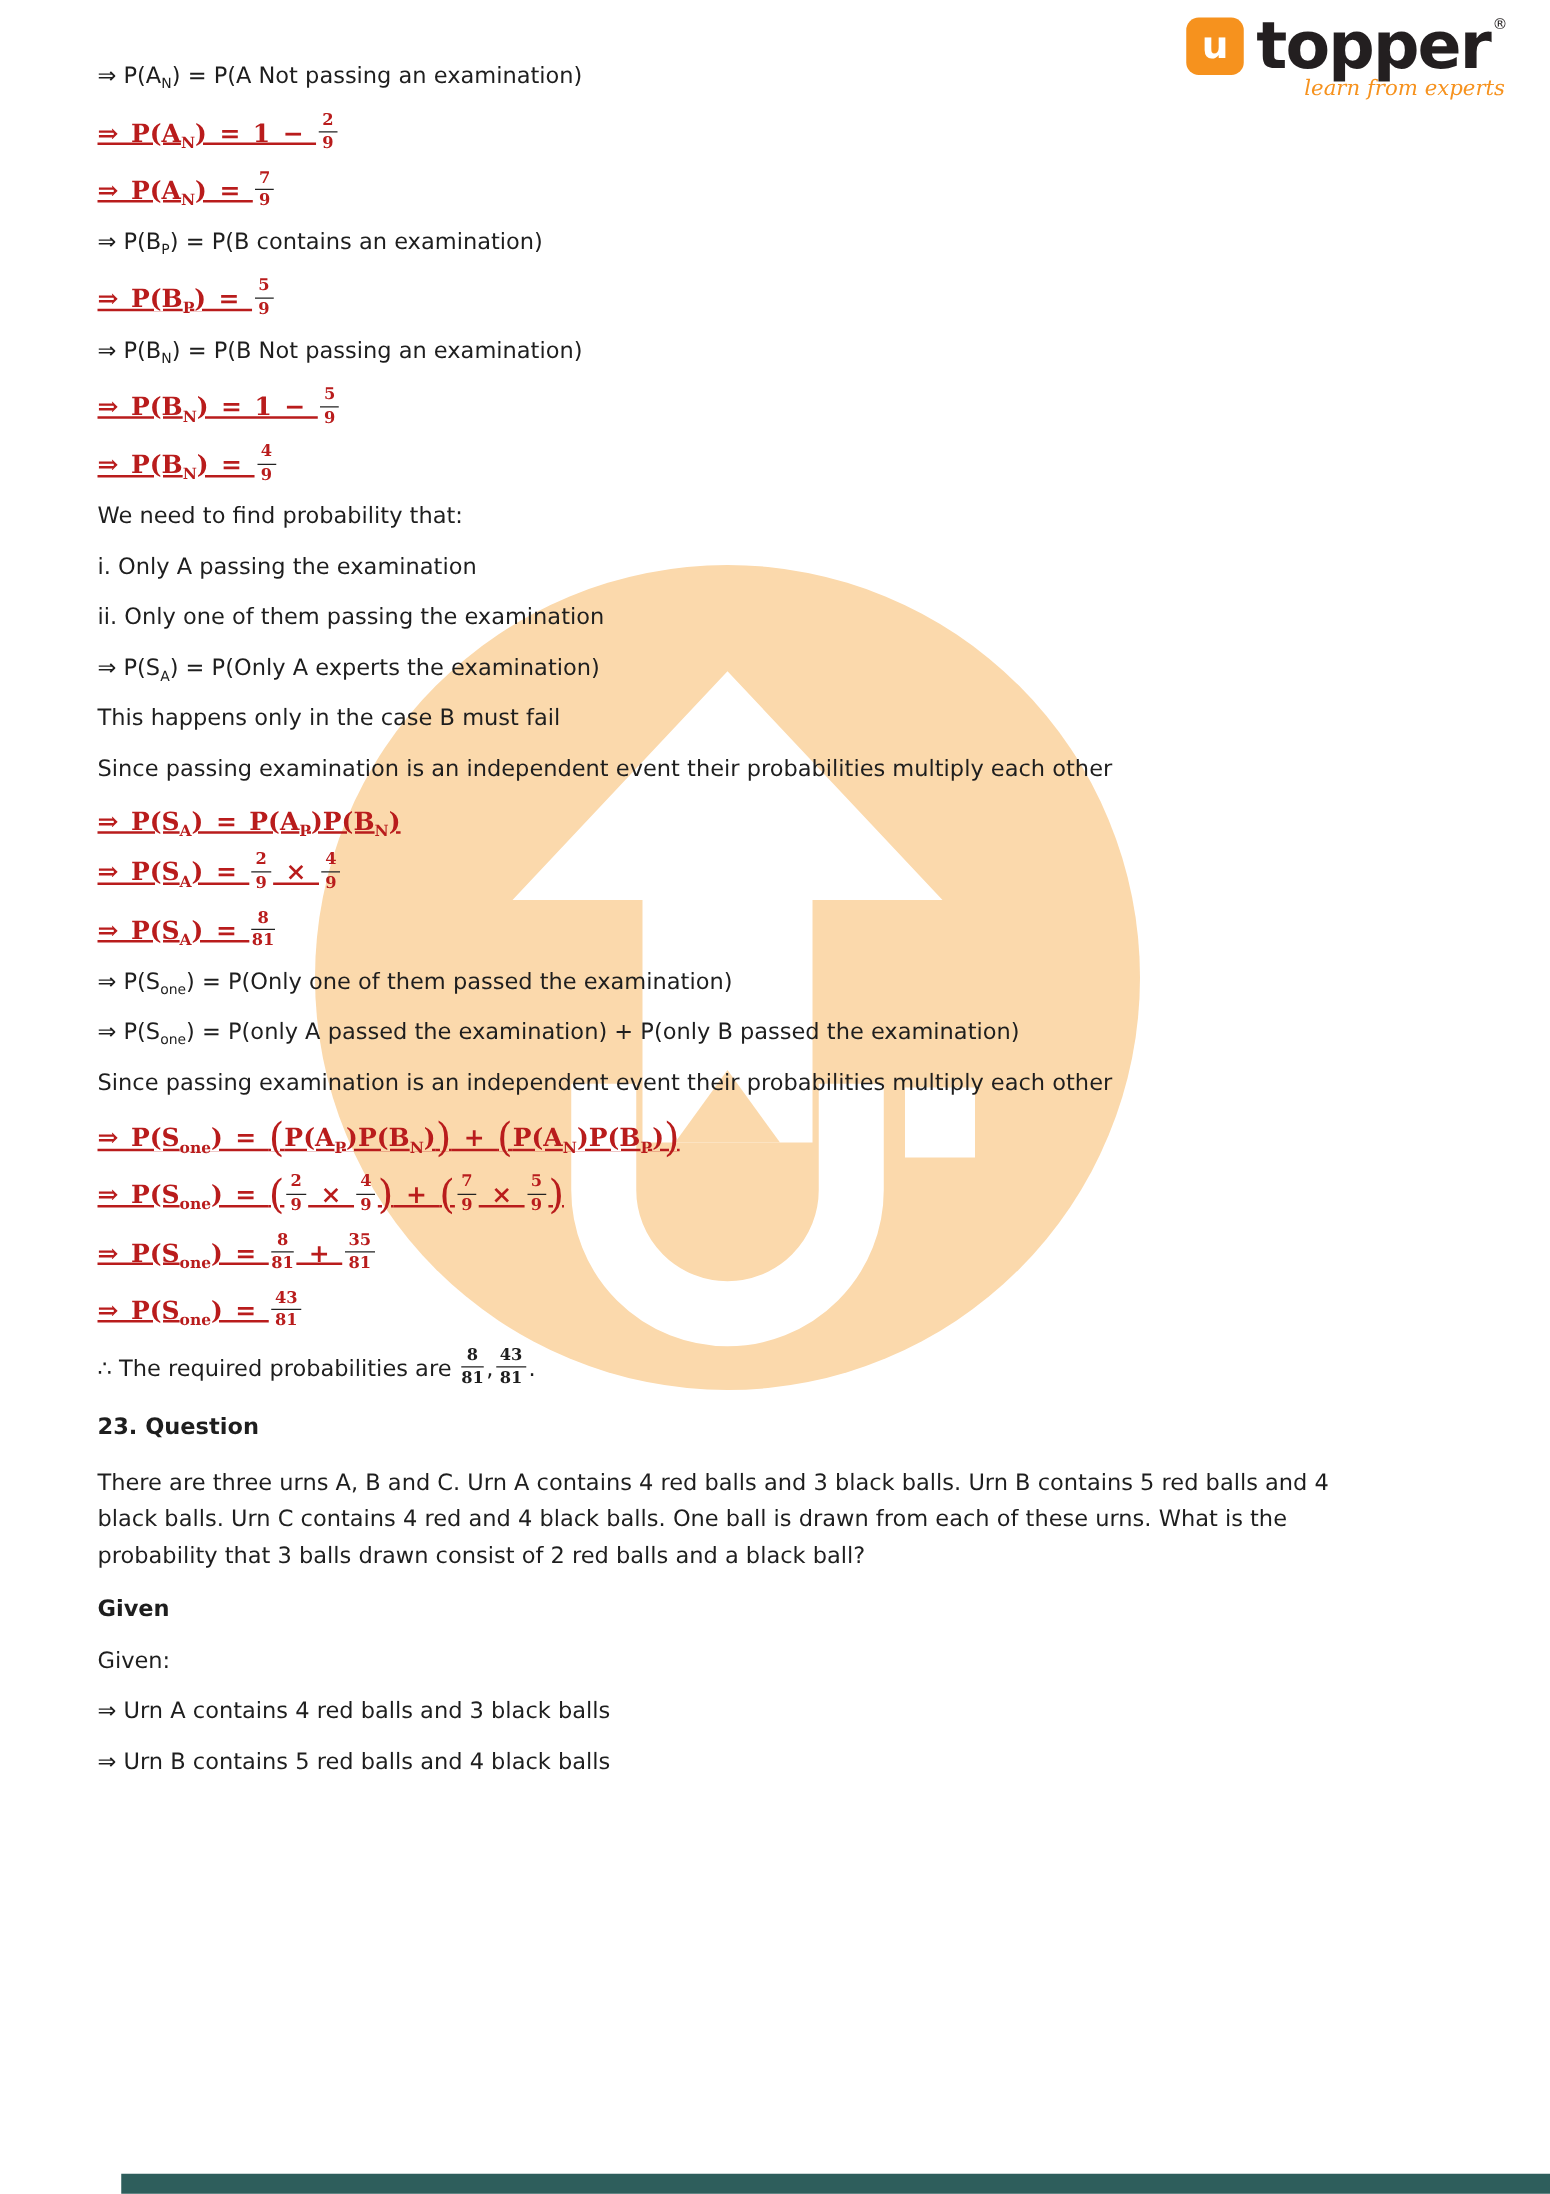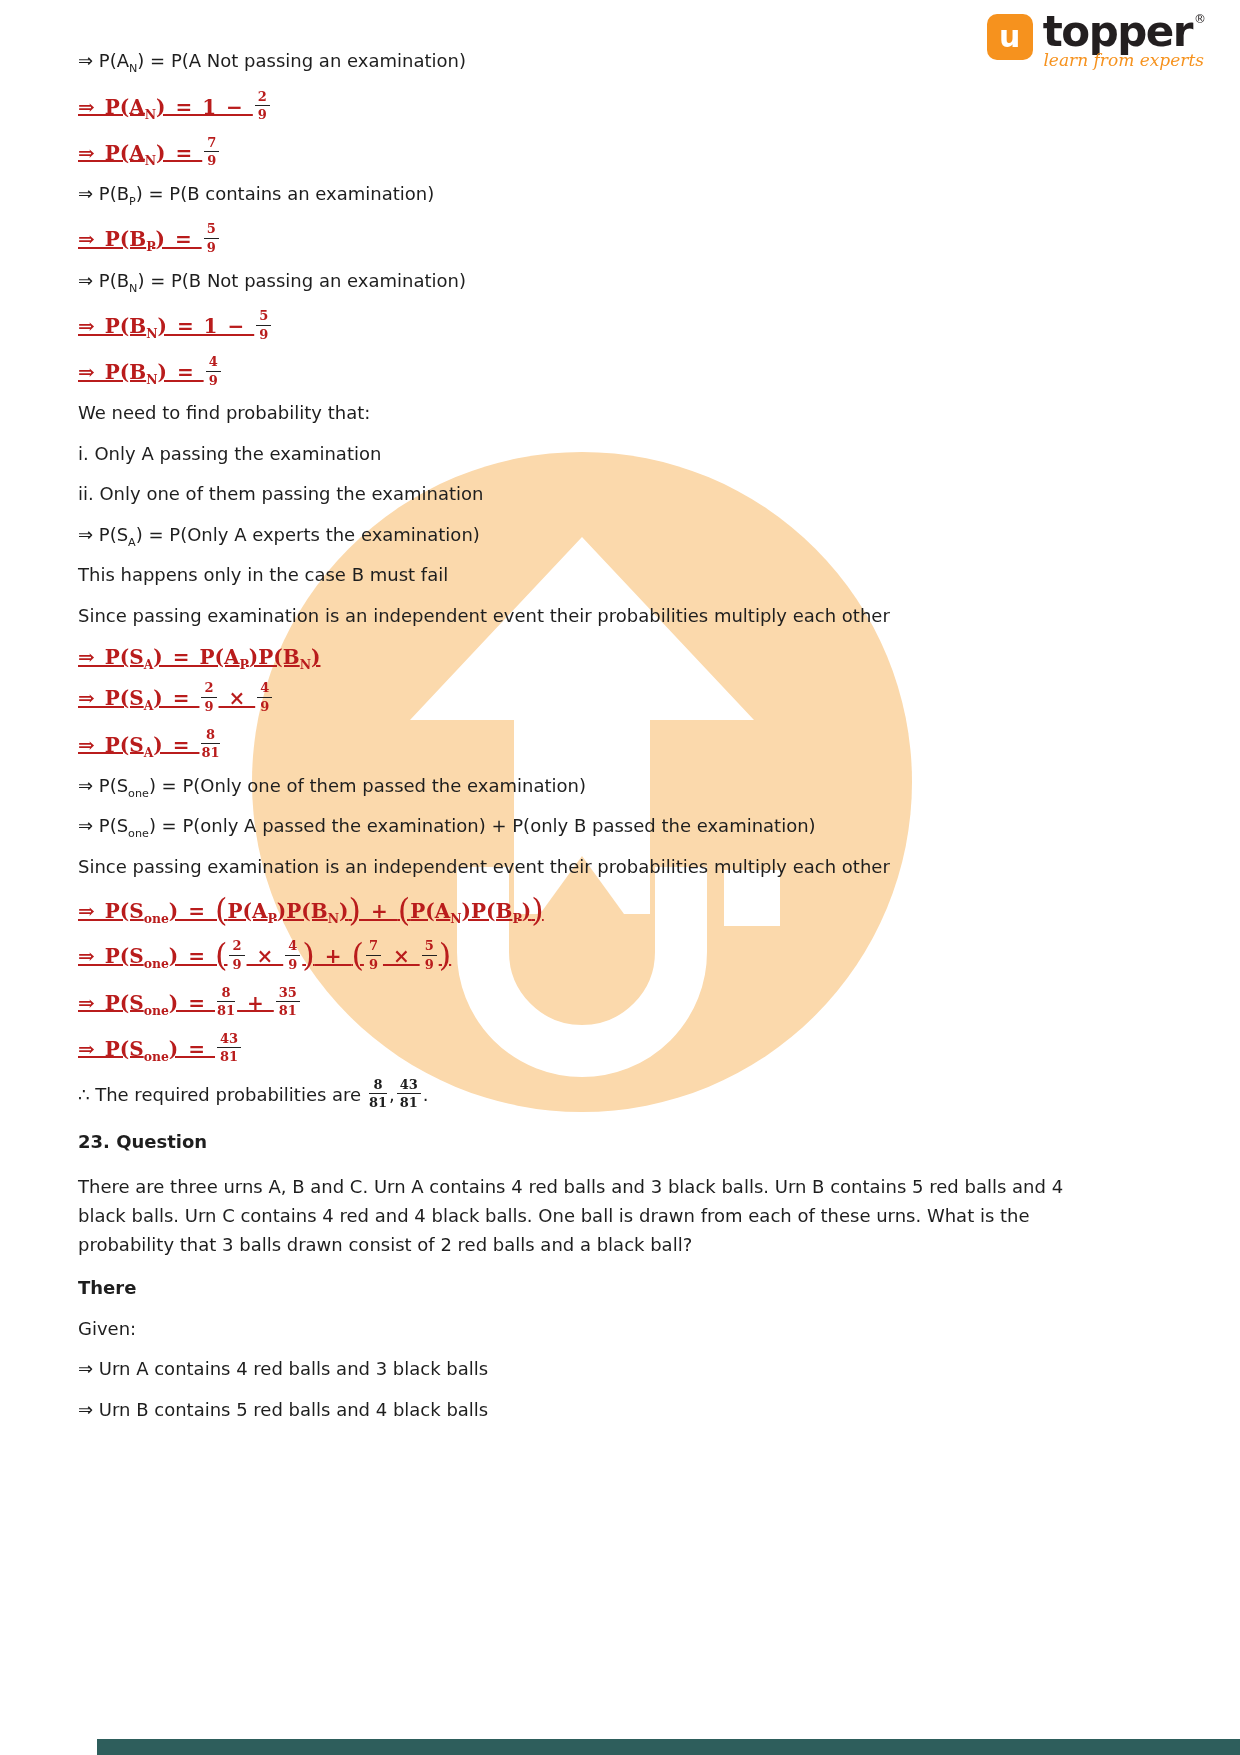--- a/index.html
+++ b/index.html
@@ -15,21 +15,21 @@
   
   .brand{position:absolute;top:10px;right:34px;display:flex;align-items:flex-start;gap:10px;z-index:2;}
   .brand-icon{
     width:46px;height:46px;border-radius:10px;background:#F6921E;
     display:flex;align-items:center;justify-content:center;
     color:#fff;font-weight:bold;font-size:30px;line-height:1;margin-top:4px;
     font-family:"DejaVu Sans","Liberation Sans",sans-serif;
   }
   .brand-text-wrap{display:flex;flex-direction:column;align-items:flex-end;}
   .brand-row{display:flex;align-items:flex-start;}
-  .brand-name{font-size:42px;font-weight:bold;color:#231f20;letter-spacing:-1.5px;line-height:1.05;text-align:center;}
+  .brand-name{font-size:52px;font-weight:bold;color:#231f20;letter-spacing:-1.5px;line-height:1.05;text-align:center;}
   .brand-reg{font-size:12px;color:#231f20;margin-left:2px;margin-top:2px;}
   .brand-tagline{
     font-family:"DejaVu Serif","Liberation Serif",serif;font-style:italic;
     color:#F6921E;font-size:17px;margin-top:-4px;margin-right:2px;
   }
 
   
   .content{position:absolute;left:62px;top:50px;width:1020px;z-index:1;}
   .line{font-size:18px;line-height:1.25;margin-bottom:18px;color:#1e1e1e;margin-left:16px;}
   .line sub{font-size:0.62em;line-height:0;}
@@ -103,21 +103,21 @@
       <div class="line text"><span>⇒ P(S</span><sub>one</sub><span>) = P(Only one of them passed the examination)</span></div>
       <div class="line text"><span>⇒ P(S</span><sub>one</sub><span>) = P(only A passed the examination) + P(only B passed the examination)</span></div>
       <div class="line text"><span>Since passing examination is an independent event their probabilities multiply each other</span></div>
       <div class="line math"><span>⇒ P(S</span><sub>one</sub><span>) = </span><span class="big-paren">(</span><span>P(A</span><sub>P</sub><span>)P(B</span><sub>N</sub><span>)</span><span class="big-paren">)</span><span> + </span><span class="big-paren">(</span><span>P(A</span><sub>N</sub><span>)P(B</span><sub>P</sub><span>)</span><span class="big-paren">)</span></div>
       <div class="line math"><span>⇒ P(S</span><sub>one</sub><span>) = </span><span class="big-paren">(</span><span class="frac"><span class="num">2</span><span class="den">9</span></span><span> × </span><span class="frac"><span class="num">4</span><span class="den">9</span></span><span class="big-paren">)</span><span> + </span><span class="big-paren">(</span><span class="frac"><span class="num">7</span><span class="den">9</span></span><span> × </span><span class="frac"><span class="num">5</span><span class="den">9</span></span><span class="big-paren">)</span></div>
       <div class="line math"><span>⇒ P(S</span><sub>one</sub><span>) = </span><span class="frac"><span class="num">8</span><span class="den">81</span></span><span> + </span><span class="frac"><span class="num">35</span><span class="den">81</span></span></div>
       <div class="line math"><span>⇒ P(S</span><sub>one</sub><span>) = </span><span class="frac"><span class="num">43</span><span class="den">81</span></span></div>
       <div class="line text"><span>∴ The required probabilities are </span><span class="frac"><span class="num">8</span><span class="den">81</span></span><span>,</span><span class="frac"><span class="num">43</span><span class="den">81</span></span><span>.</span></div>
       <div class="line heading"><span>23. Question</span></div>
       <div class="line para"><span>There are three urns A, B and C. Urn A contains 4 red balls and 3 black balls. Urn B contains 5 red balls and 4 black balls. Urn C contains 4 red and 4 black balls. One ball is drawn from each of these urns. What is the probability that 3 balls drawn consist of 2 red balls and a black ball?</span></div>
-      <div class="line heading"><span>There</span></div>
+      <div class="line heading"><span>Given</span></div>
       <div class="line text"><span>Given:</span></div>
       <div class="line text"><span>⇒ Urn A contains 4 red balls and 3 black balls</span></div>
       <div class="line text"><span>⇒ Urn B contains 5 red balls and 4 black balls</span></div>
     </main>
 
   <div class="footer-bar"></div>
 
 </div>
 
 </body></html>

